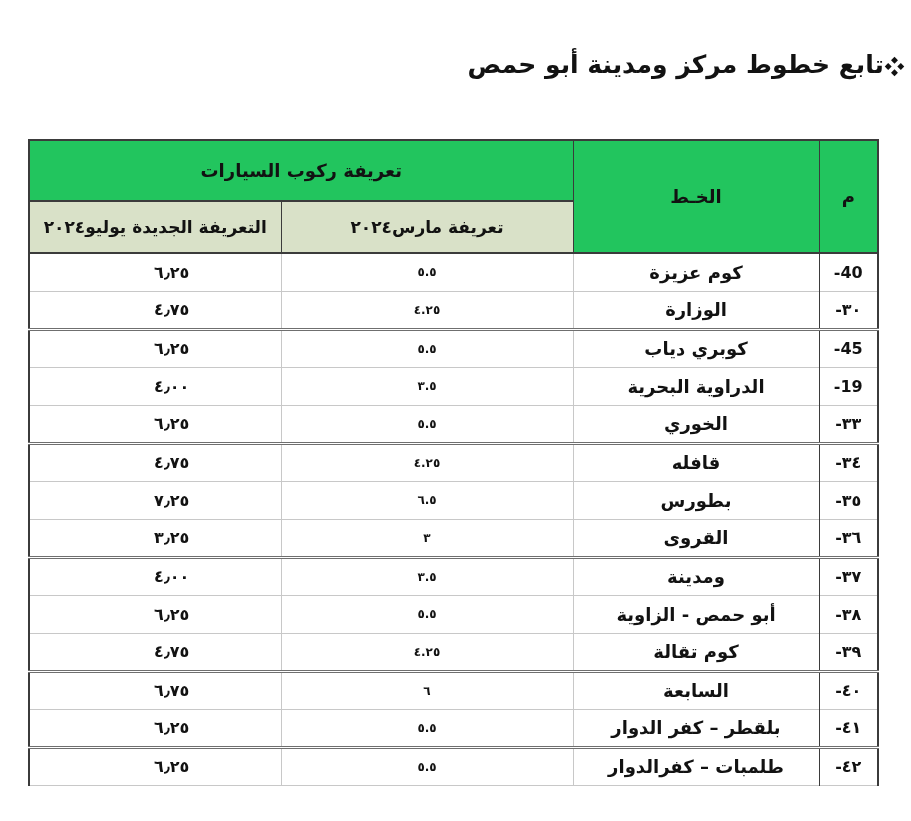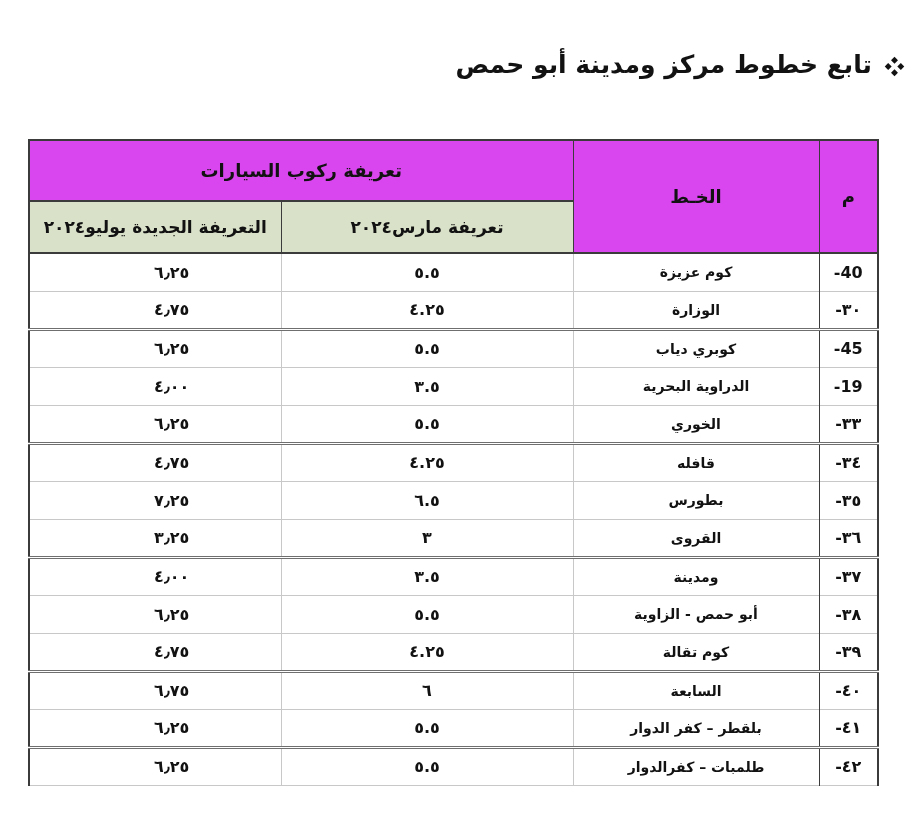--- a/index.html
+++ b/index.html
@@ -5,49 +5,49 @@
   :root { --green:#d9e1c8; --dark:#3b3b3b; --light:#c8c8c8; --group:#6f6f6f; --ink:#121212; }
   * { margin:0; padding:0; box-sizing:border-box; }
   html,body { width:911px; height:821px; }
   body {
     position:relative; background:#fff; overflow:hidden;
     font-family:"DejaVu Sans","Liberation Sans",sans-serif;
     color:var(--ink);
   }
   .title-wrap {
     position:absolute; top:50px; right:6px;
-    direction:rtl; display:flex; align-items:center; gap:12px;margin-left:11px;
+    direction:rtl; display:flex; align-items:center; gap:0;margin-left:11px;
   }
   .title-bullet { width:21px; height:21px; display:inline-block; flex:0 0 auto; margin-top:4px; }
   .title-text { font-size:25px; font-weight:bold; letter-spacing:0; white-space:nowrap; }
 
   table.fare {
     position:absolute; top:139px; left:28px;
     width:849px; table-layout:fixed; border-collapse:collapse;
     direction:rtl;
     border:2px solid var(--dark);
     border-bottom:1px solid var(--light);
   }
   thead tr.h1 { height:61px; }
   thead tr.h2 { height:52px; }
   tbody tr { height:38px; }
   th {
-    background:#d946ef; border:1px solid var(--dark);
+    background:#22c55e; border:1px solid var(--dark);
     font-weight:bold; font-size:18px; text-align:center; vertical-align:middle;
     border-bottom:2px solid var(--dark);
   }
   th.green { background:var(--green); font-size:17px; }
   td {
     text-align:center; vertical-align:middle; font-weight:bold;
     border-top:1px solid var(--light);
     background:#fff;
   }
   td.num   { font-size:16px; border-left:1px solid var(--dark); }
-  td.line  { font-size:14px; border-right:1px solid var(--dark); border-left:1px solid var(--light); }
-  td.march { font-size:16px; border-right:1px solid var(--light); border-left:1px solid var(--light);margin-left:45px; }
+  td.line  { font-size:18px; border-right:1px solid var(--dark); border-left:1px solid var(--light); }
+  td.march { font-size:12px; border-right:1px solid var(--light); border-left:1px solid var(--light);margin-left:45px; }
   td.new   { font-size:16px; border-right:1px solid var(--light);padding-left:33px; }
   tr.group-end td { border-bottom:3px double var(--group); }
 </style>
 </head>
 <body>
 
 <div class="title-wrap">
   <span class="title-bullet">
     <svg viewBox="0 0 20 20" width="21" height="21" aria-hidden="true">
       <path fill="#121212" d="M10 0.6 L13.3 4 L10 7.4 L6.7 4 Z"></path>

